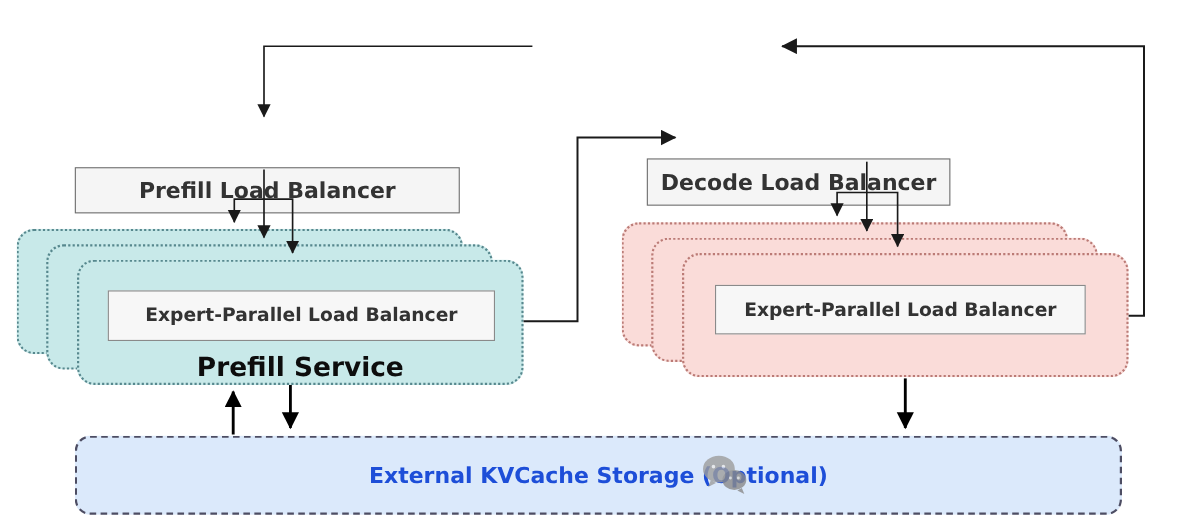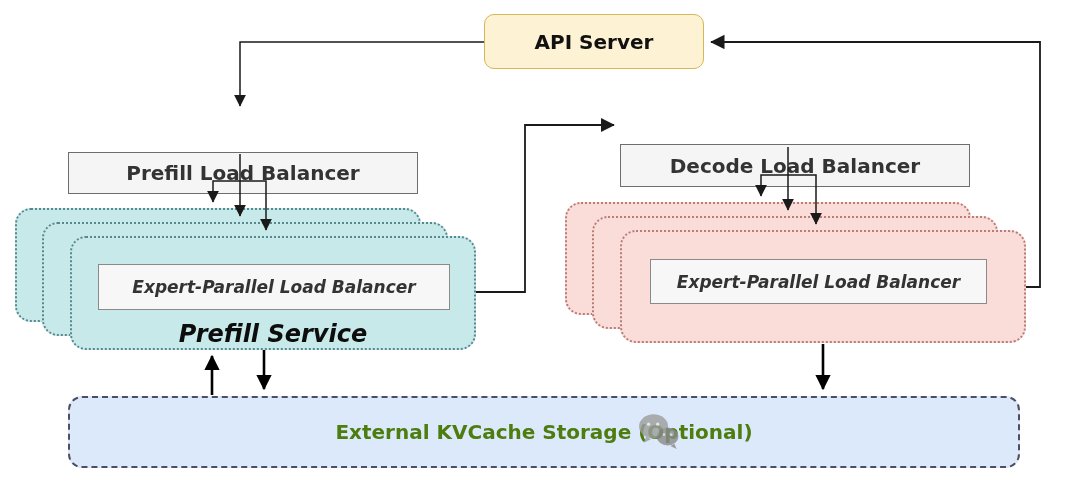--- a/index.html
+++ b/index.html
@@ -11,57 +11,54 @@
   .api-server{
     left:484px;top:14px;width:220px;height:55px;border-radius:10px;
     background:var(--api-fill,#fdf3d4);border:1.5px solid var(--api-border,#d6b656);
     font-weight:bold;font-size:20px;color:#111;
   }
   .lb-box{
     background:var(--lb-fill,#f5f5f5);border:1.5px solid var(--lb-border,#6e6e6e);
     font-weight:bold;font-size:20px;color:#333;margin-top:40px;
   }
   .prefill-lb{left:68px;top:112px;width:350px;height:42px;}
-  .decode-lb{left:620px;top:104px;width:350px;height:43px;}
+  .decode-lb{left:588px;top:104px;width:276px;height:43px;}
   .replica{
-    position:absolute;width:406px;height:114px;border-radius:16px;box-sizing:border-box;font-style:italic;
+    position:absolute;width:406px;height:114px;border-radius:16px;box-sizing:border-box;
   }
   .teal .replica{background:var(--teal-fill,#c8e9e9);border:2px dotted var(--teal-border,#57888e);}
   .pink .replica{background:var(--pink-fill,#fadcd9);border:2px dotted var(--pink-border,#bb7b76);}
   .service-front{display:flex;flex-direction:column;align-items:center;justify-content:flex-start;}
   .ep-box{
     position:absolute;background:#f7f7f7;border:1.5px solid #8a8a8a;
     display:flex;align-items:center;justify-content:center;
     font-weight:600;font-size:17px;color:#333;box-sizing:border-box;
   }
   .service-title{
     position:absolute;width:100%;text-align:center;
     font-weight:bold;font-size:24px;color:#0d0d0d;
   }
   .kvcache{
     left:68px;top:396px;width:952px;height:72px;border-radius:14px;
     background:var(--kv-fill,#dbe9fb);border:2px dashed var(--kv-border,#4d4d63);
-    font-weight:bold;font-size:20px;color:#4d7c0f;justify-content:center;
+    font-weight:bold;font-size:20px;color:#1d4ed8;justify-content:center;
   }
   #edges{position:absolute;left:0;top:0;pointer-events:none;}
   .watermark{
     position:absolute;left:637px;top:412px;display:flex;align-items:center;gap:8px;
     color:var(--watermark-color,#b2b2b2);font-size:29px;letter-spacing:2px;
     pointer-events:none;white-space:nowrap;
   }
   .wm-icon{opacity:.8;flex:0 0 auto;}
 </style>
 </head>
 <body>
 
 <div id="canvas">
 
-  <div class="node api-server">
-    <span>API Server</span>
-  </div>
 
   <div class="node lb-box prefill-lb">
     <span>Prefill Load Balancer</span>
   </div>
 
   <div class="node lb-box decode-lb">
     <span>Decode Load Balancer</span>
   </div>
 
   <div class="teal">

